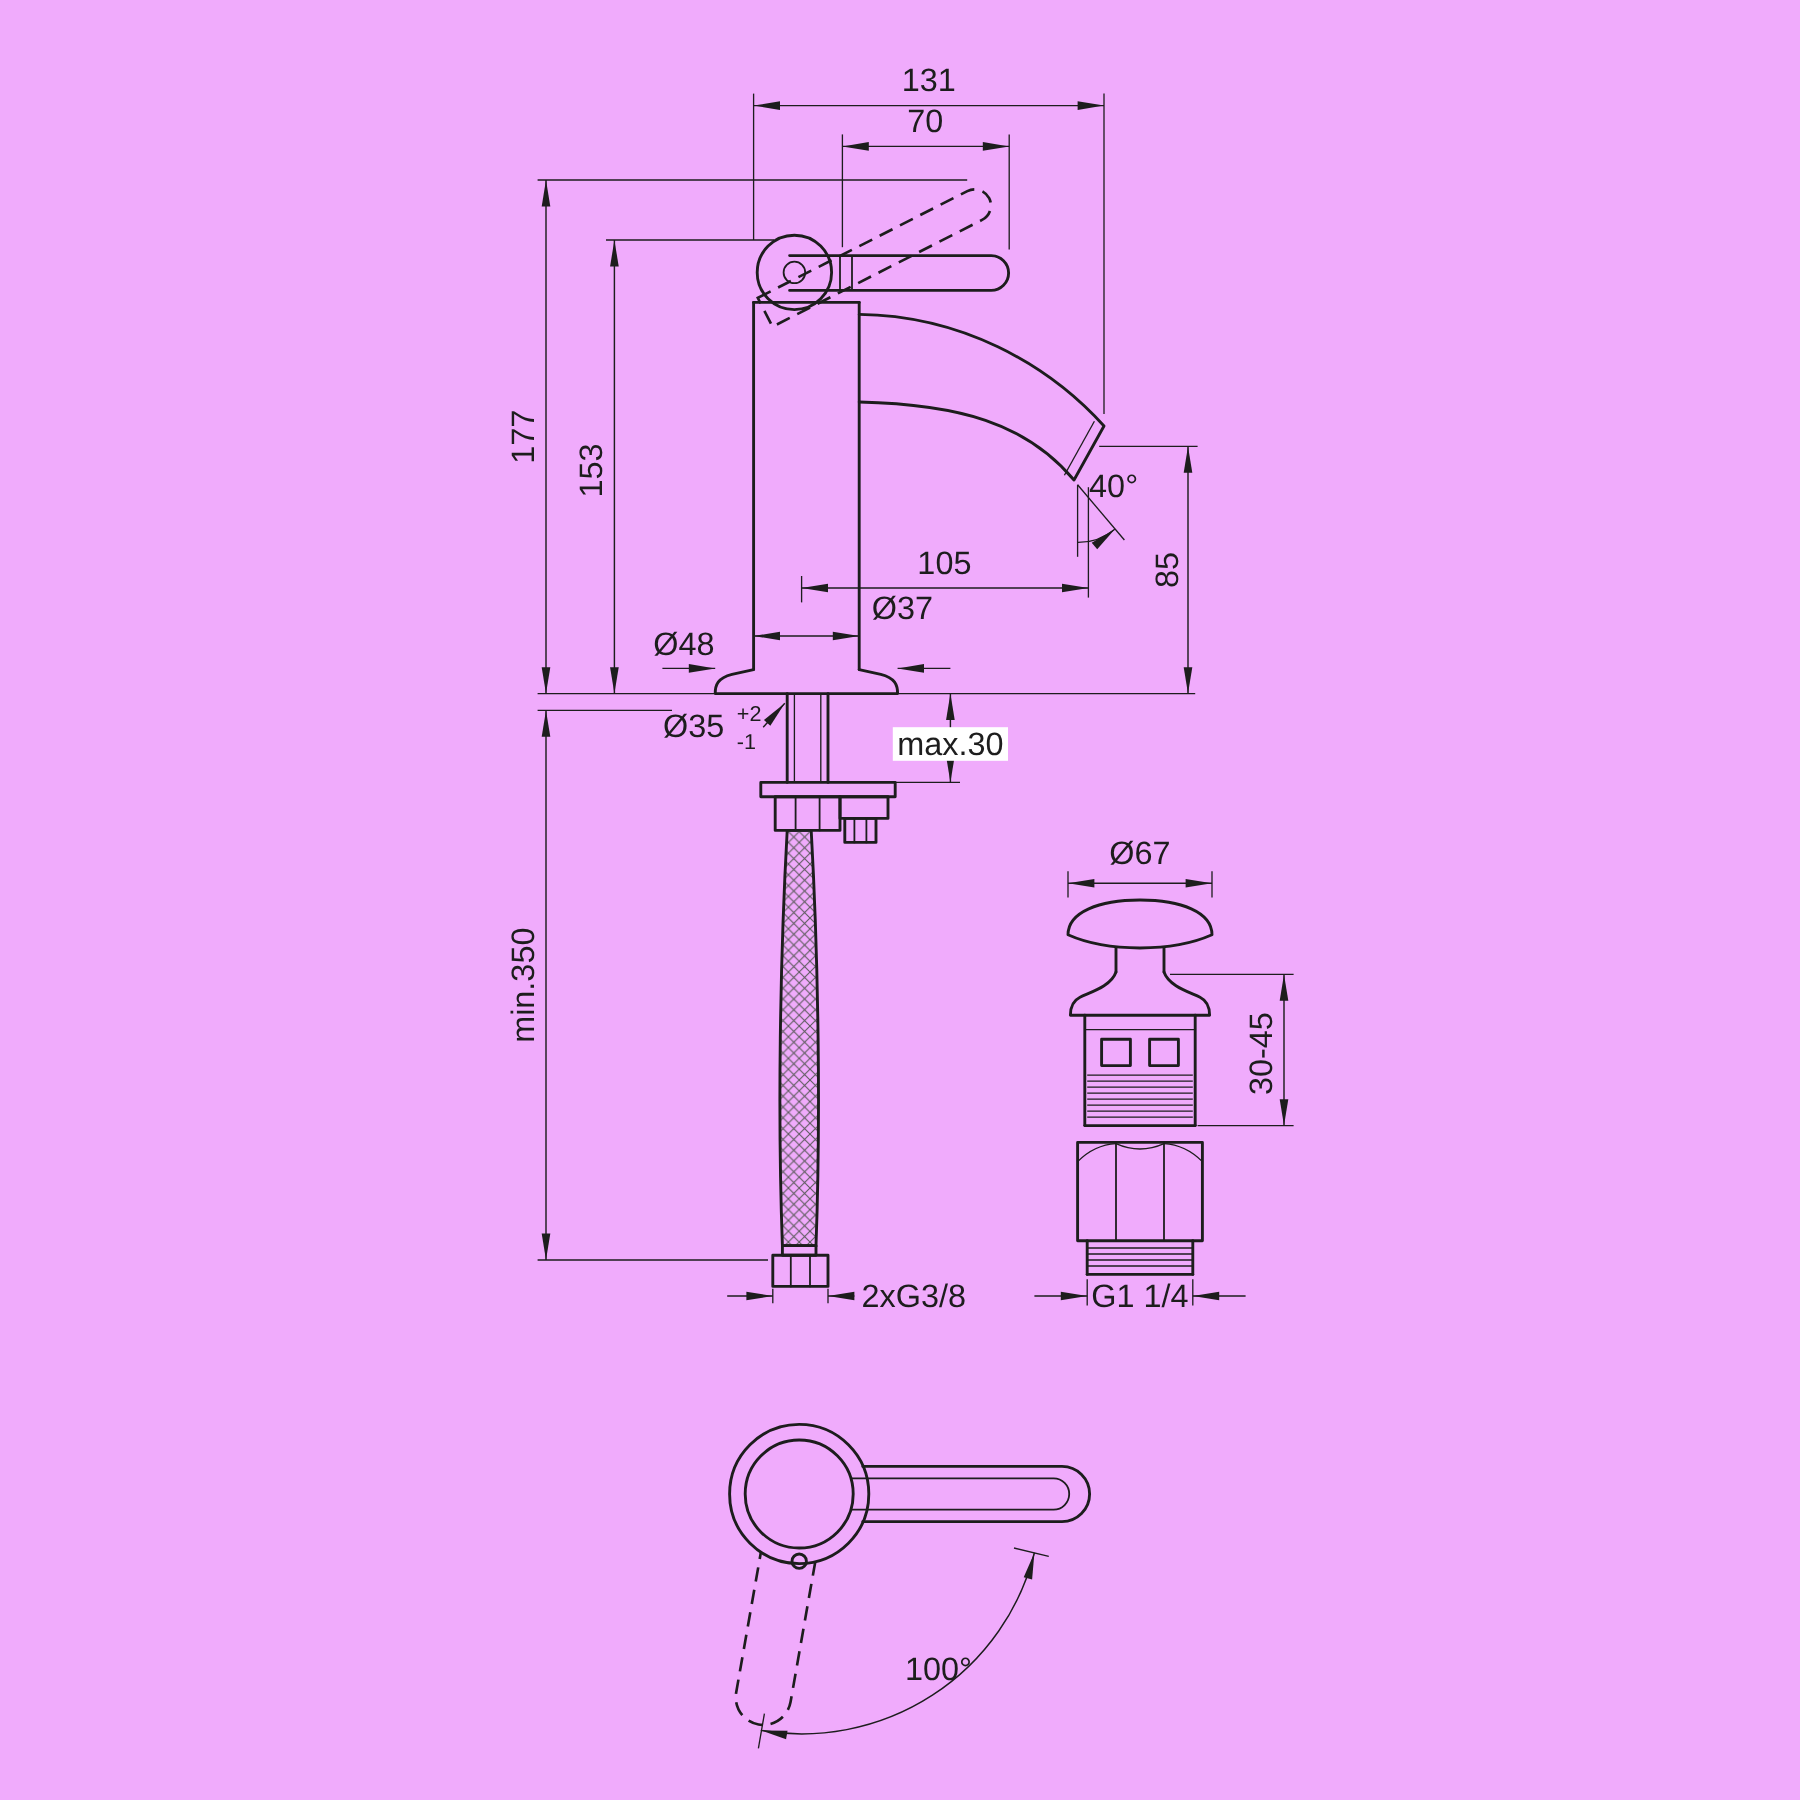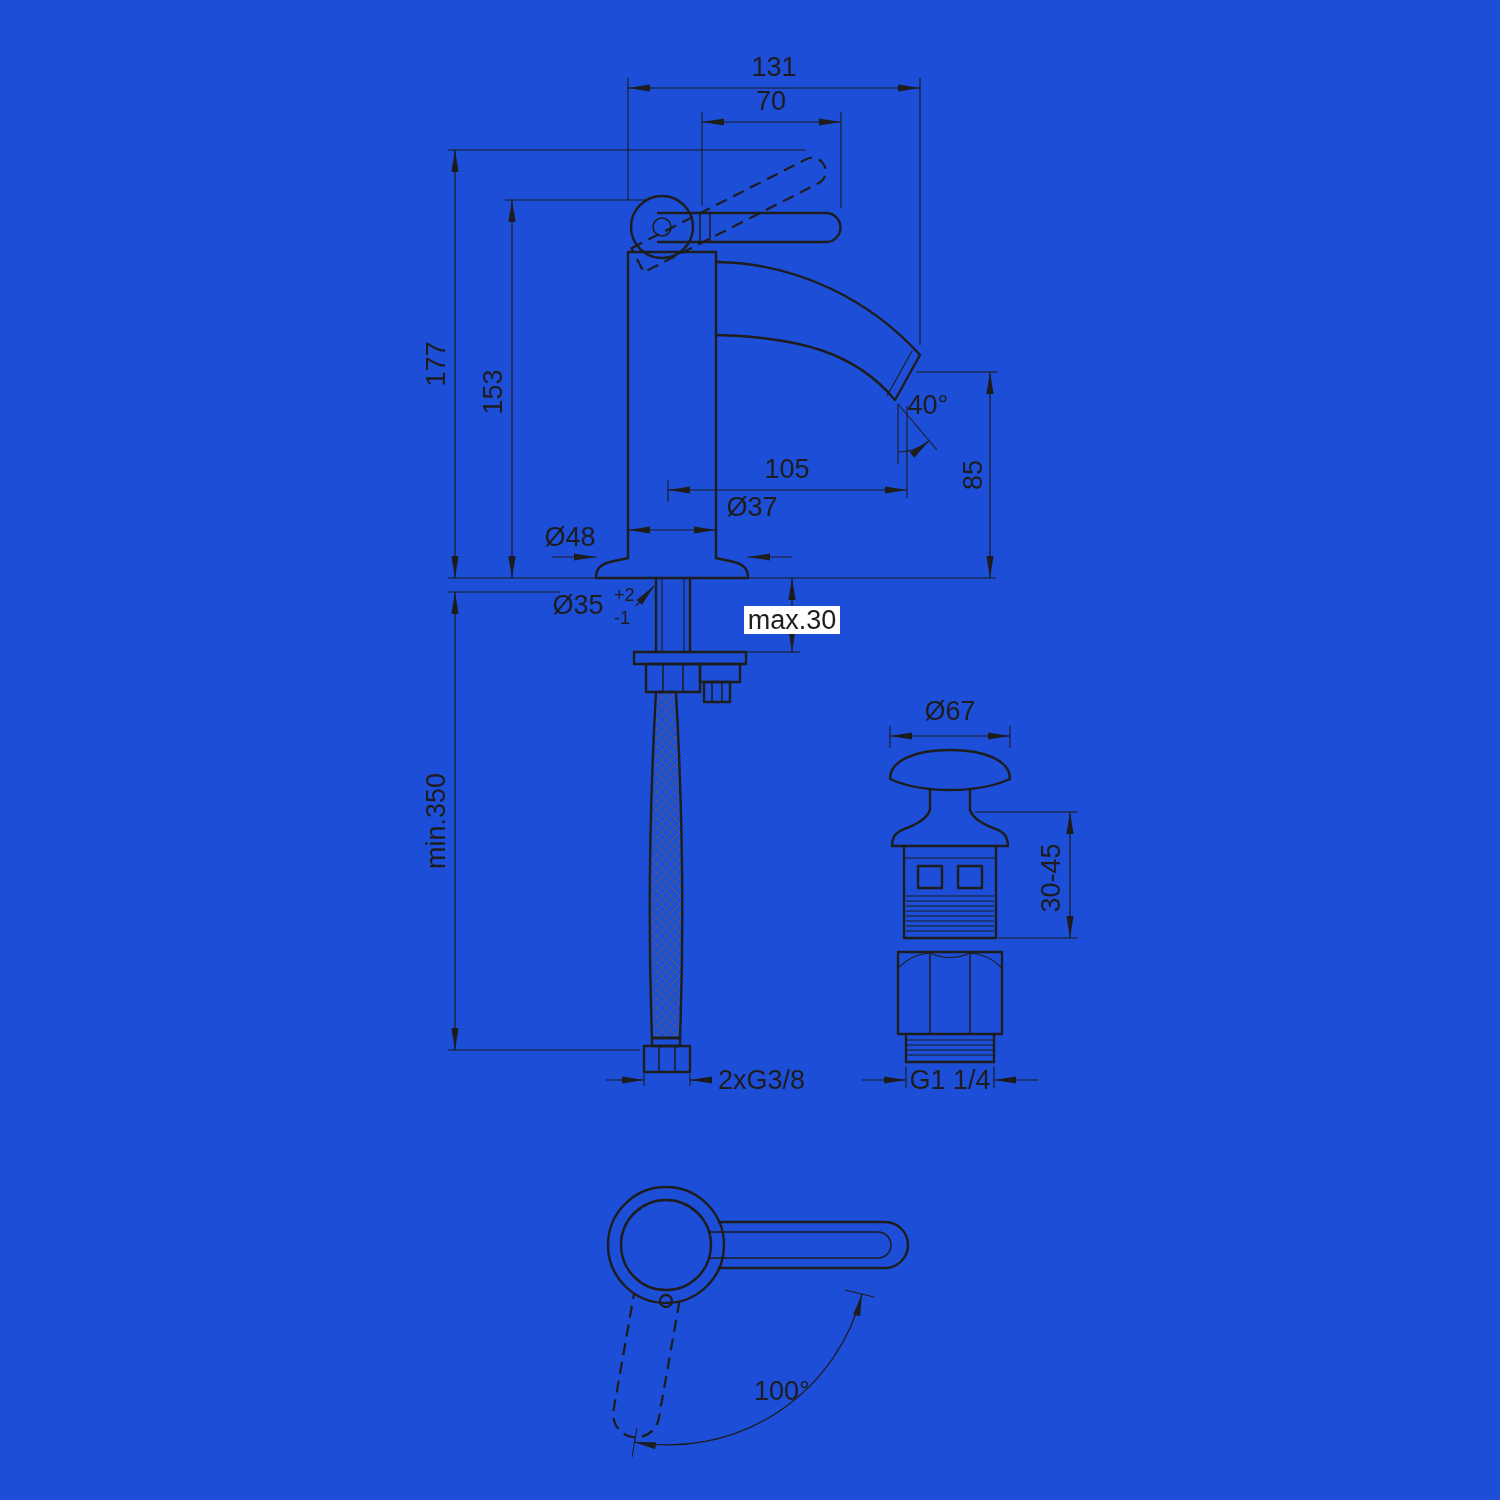--- a/index.html
+++ b/index.html
@@ -1,16 +1,16 @@
 <!DOCTYPE html>
 <html><head>
 <meta charset="utf-8">
 <style>
   html,body{margin:0;padding:0;background:#ffffff;}
-  .stage{position:relative;width:1500px;height:1500px;background:#1d4ed8;overflow:hidden;}
+  .stage{position:relative;width:1500px;height:1500px;background:#f0abfc;overflow:hidden;}
   svg{display:block;}
   .obj {fill:none;stroke:#1d1d1d;stroke-width:2.4;stroke-linecap:round;stroke-linejoin:round;}
   .med {fill:none;stroke:#1d1d1d;stroke-width:1.5;stroke-linecap:round;}
   .thin{fill:none;stroke:#1d1d1d;stroke-width:1.1;}
   .dim {fill:none;stroke:#1d1d1d;stroke-width:1.2;}
   .dash{fill:none;stroke:#1d1d1d;stroke-width:2.2;stroke-dasharray:12 7;stroke-linecap:butt;}
   .hose{fill:url(#braid);stroke:#1d1d1d;stroke-width:2.4;}
   .mask{fill:#ffffff;stroke:none;}
   .lbl{font-family:"Liberation Sans","DejaVu Sans",sans-serif;font-size:27px;fill:#1d1d1d;}
   .lbl-sm{font-family:"Liberation Sans","DejaVu Sans",sans-serif;font-size:18px;fill:#1d1d1d;}

